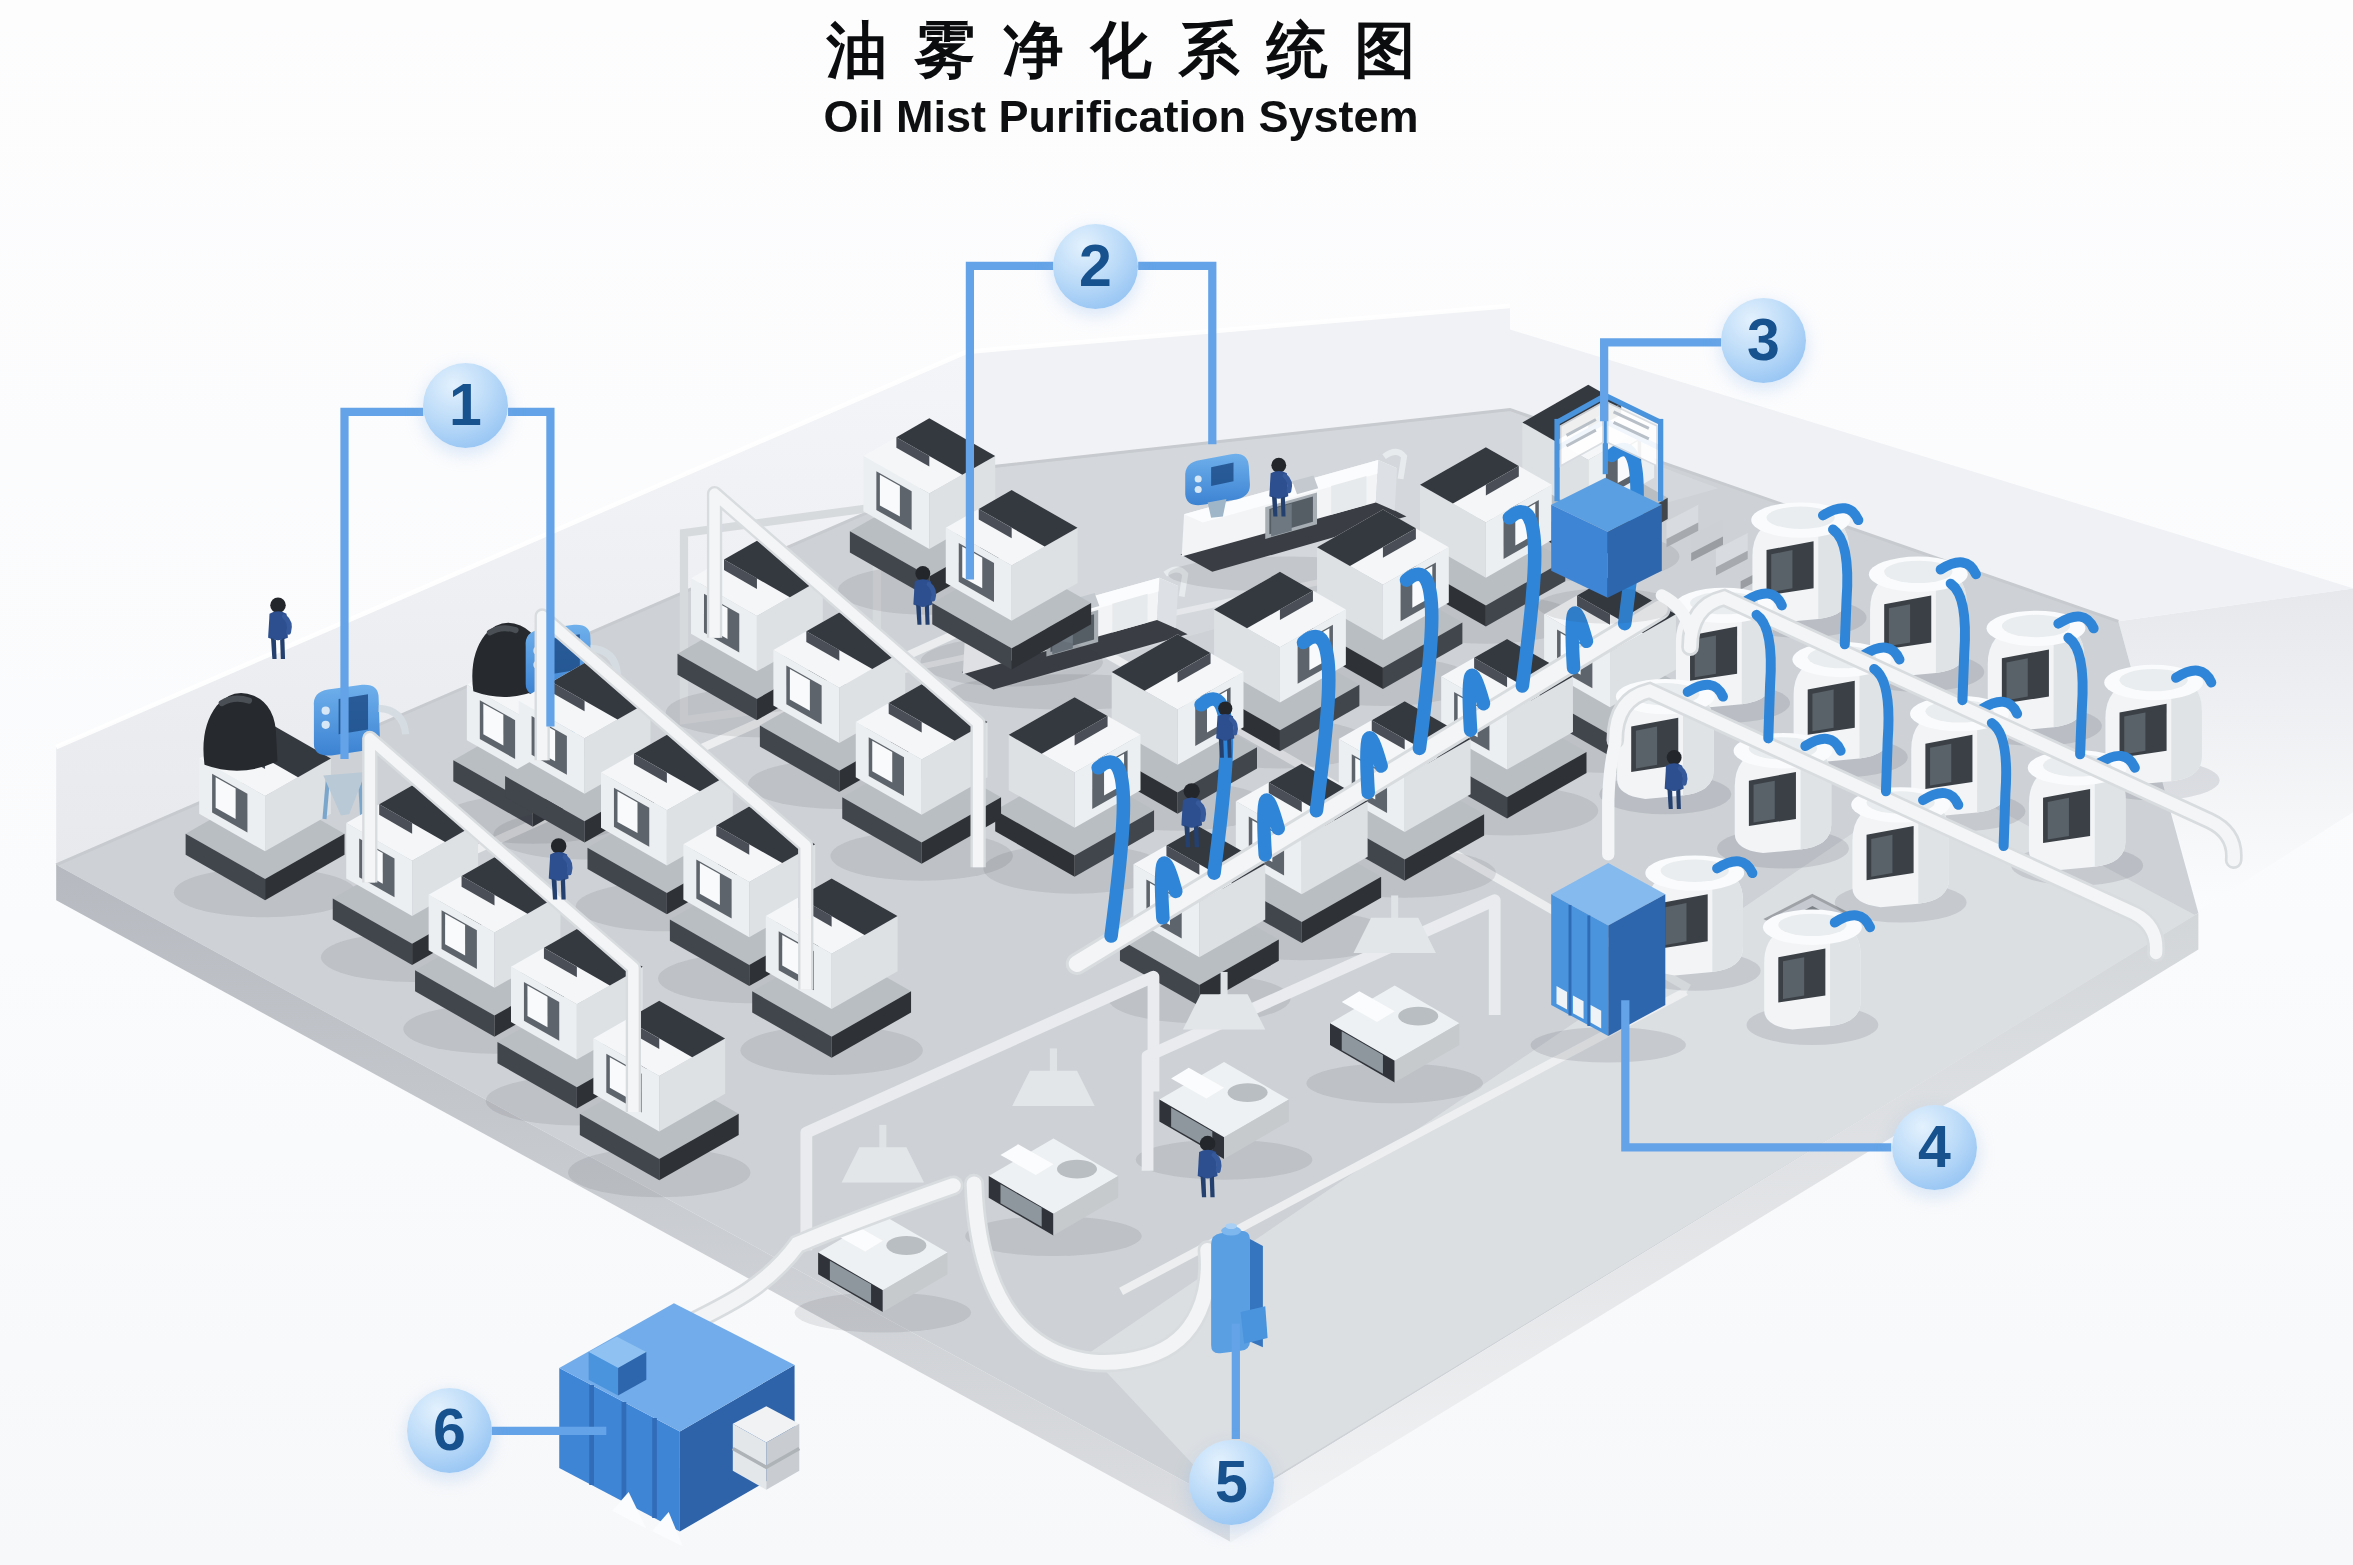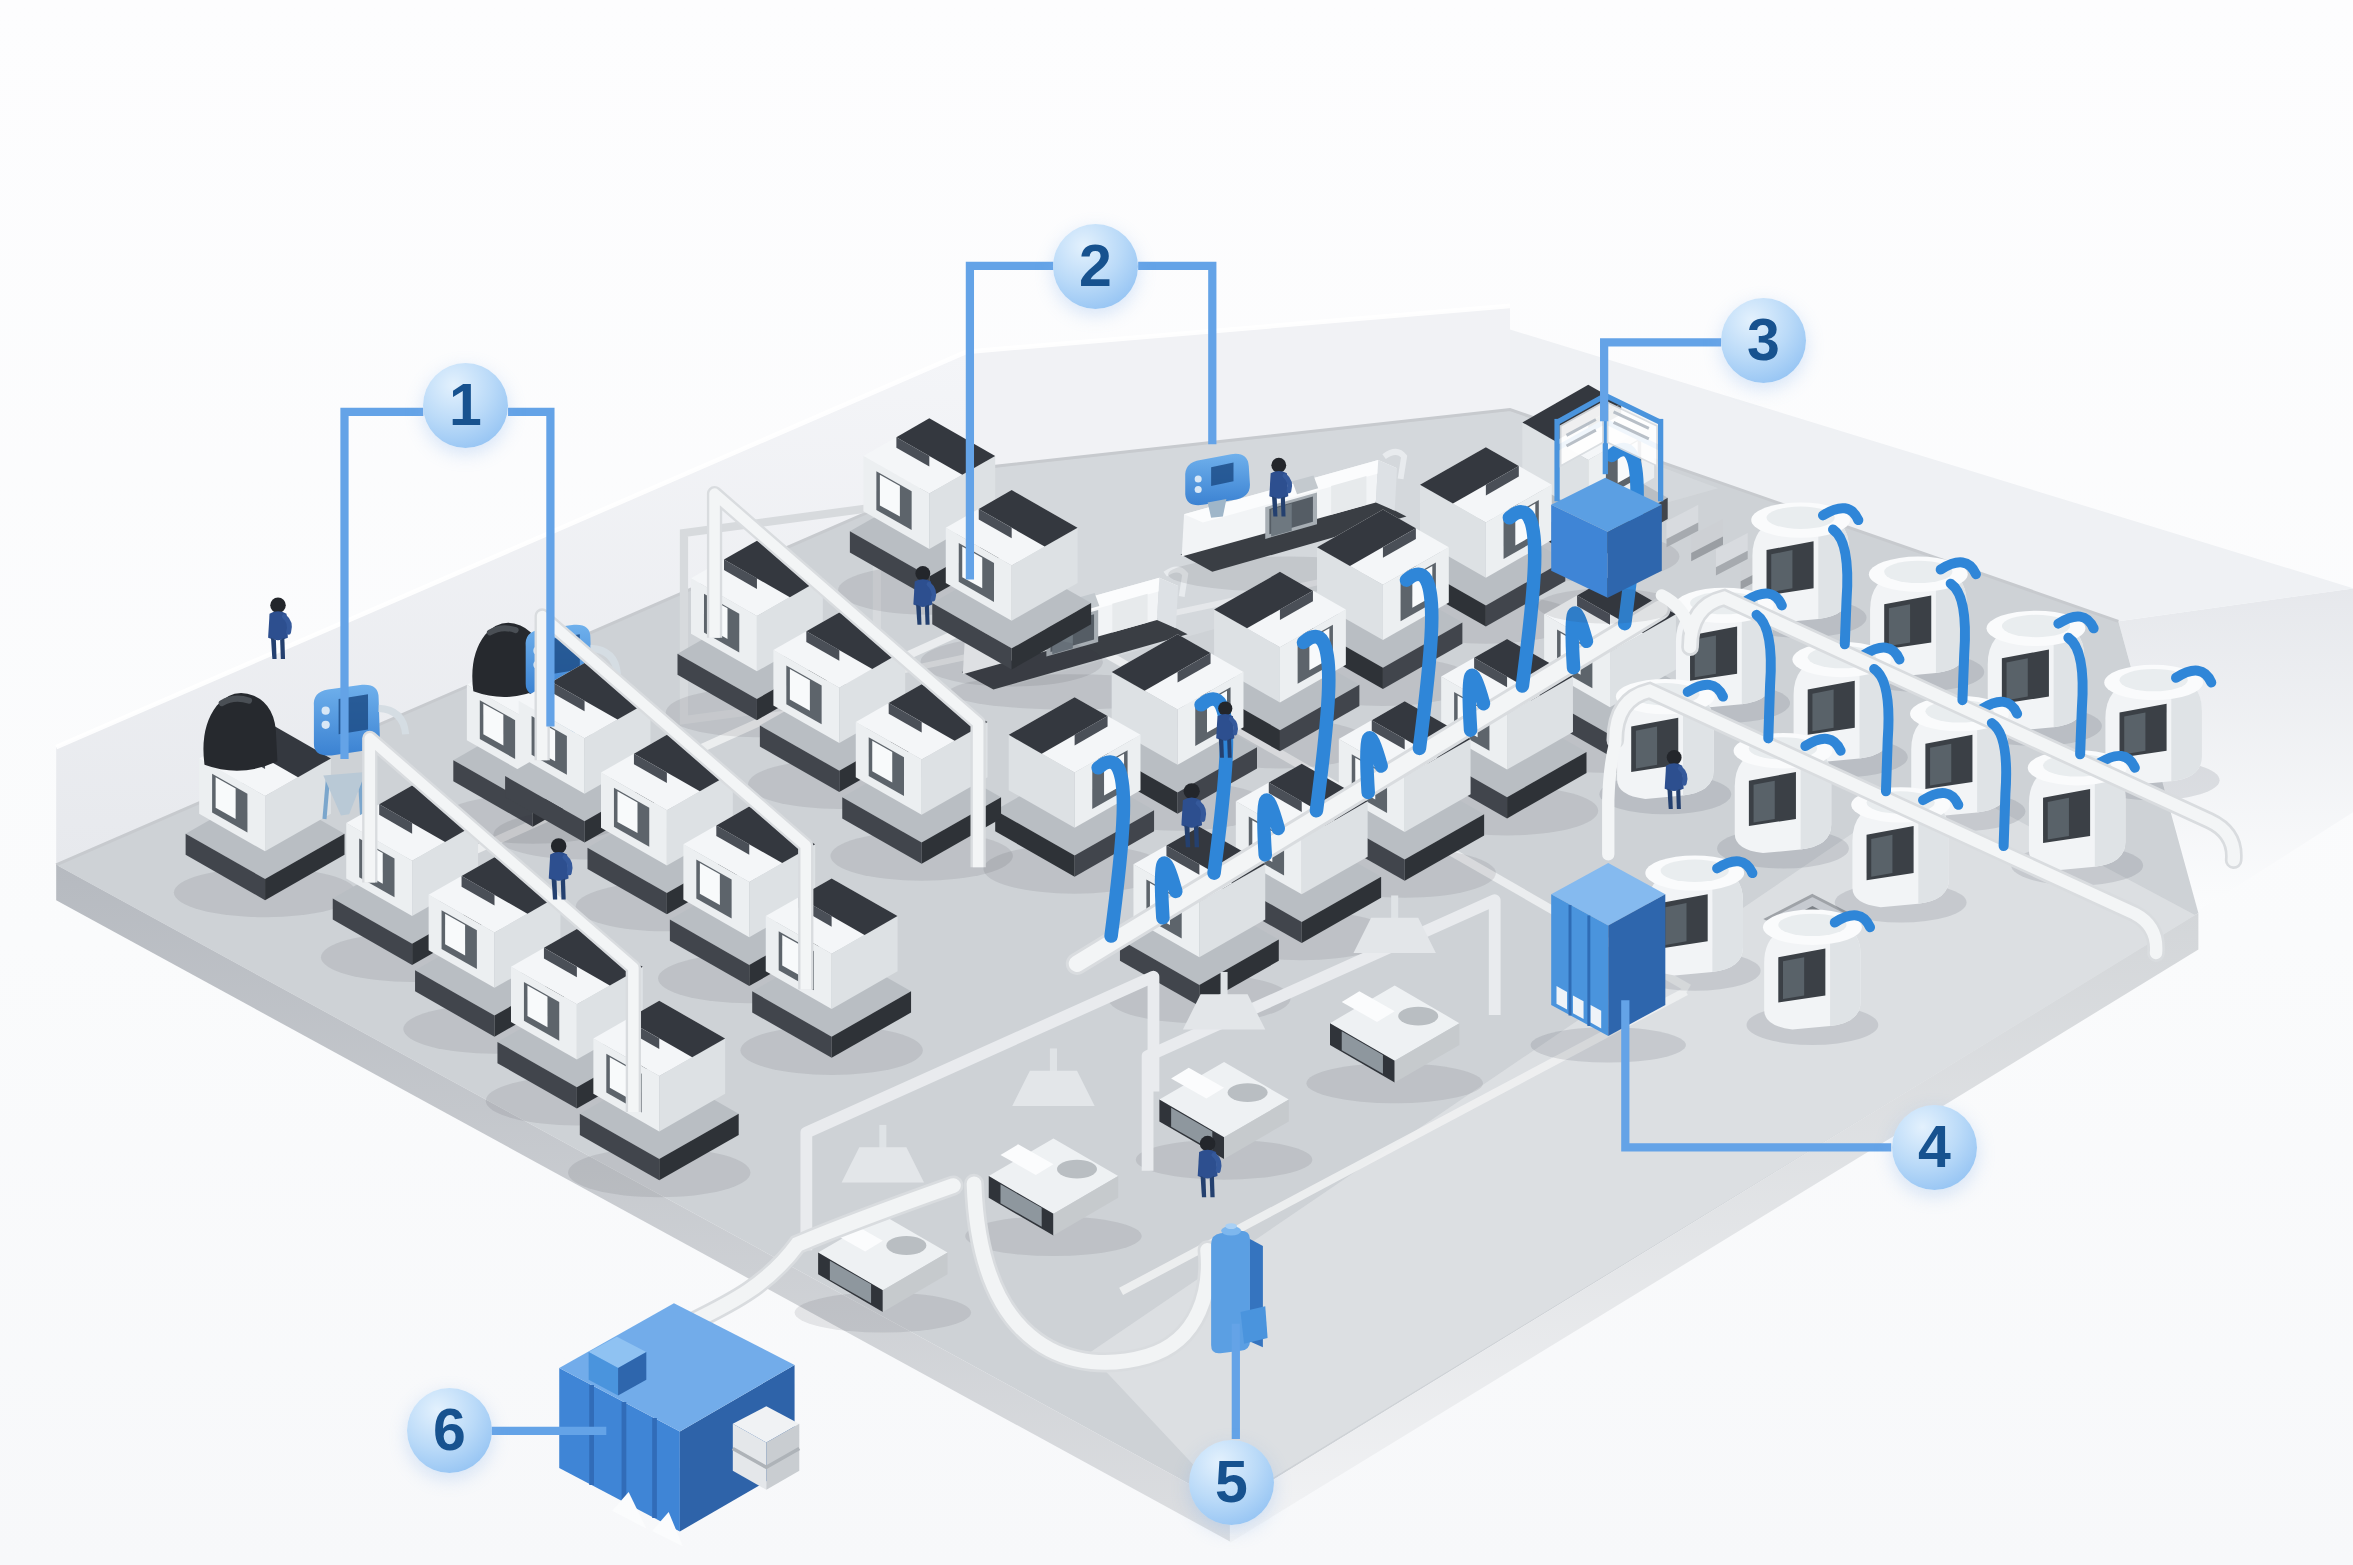--- a/index.html
+++ b/index.html
@@ -400,20 +400,22 @@
       <path d="M1790,452 H1648 V985"></path>
       <path d="M1934,452 H2060 V755"></path>
       <path d="M2925,582 H2726 V716"></path>
       <path d="M2762,1700 V1950 H3214"></path>
       <path d="M2100,2250 V2446"></path>
       <path d="M835,2432 H1030"></path>
     </g>
   </svg>
 
   <div class="header">
+    <div class="title-zh">油雾净化系统图</div>
+    <div class="title-en">Oil Mist Purification System</div>
   </div>
 
   <div class="co" style="left:423px;top:363px">
       <span>1</span>
     </div>
   <div class="co" style="left:1053px;top:224px">
       <span>2</span>
     </div>
   <div class="co" style="left:1721px;top:298px">
       <span>3</span>

